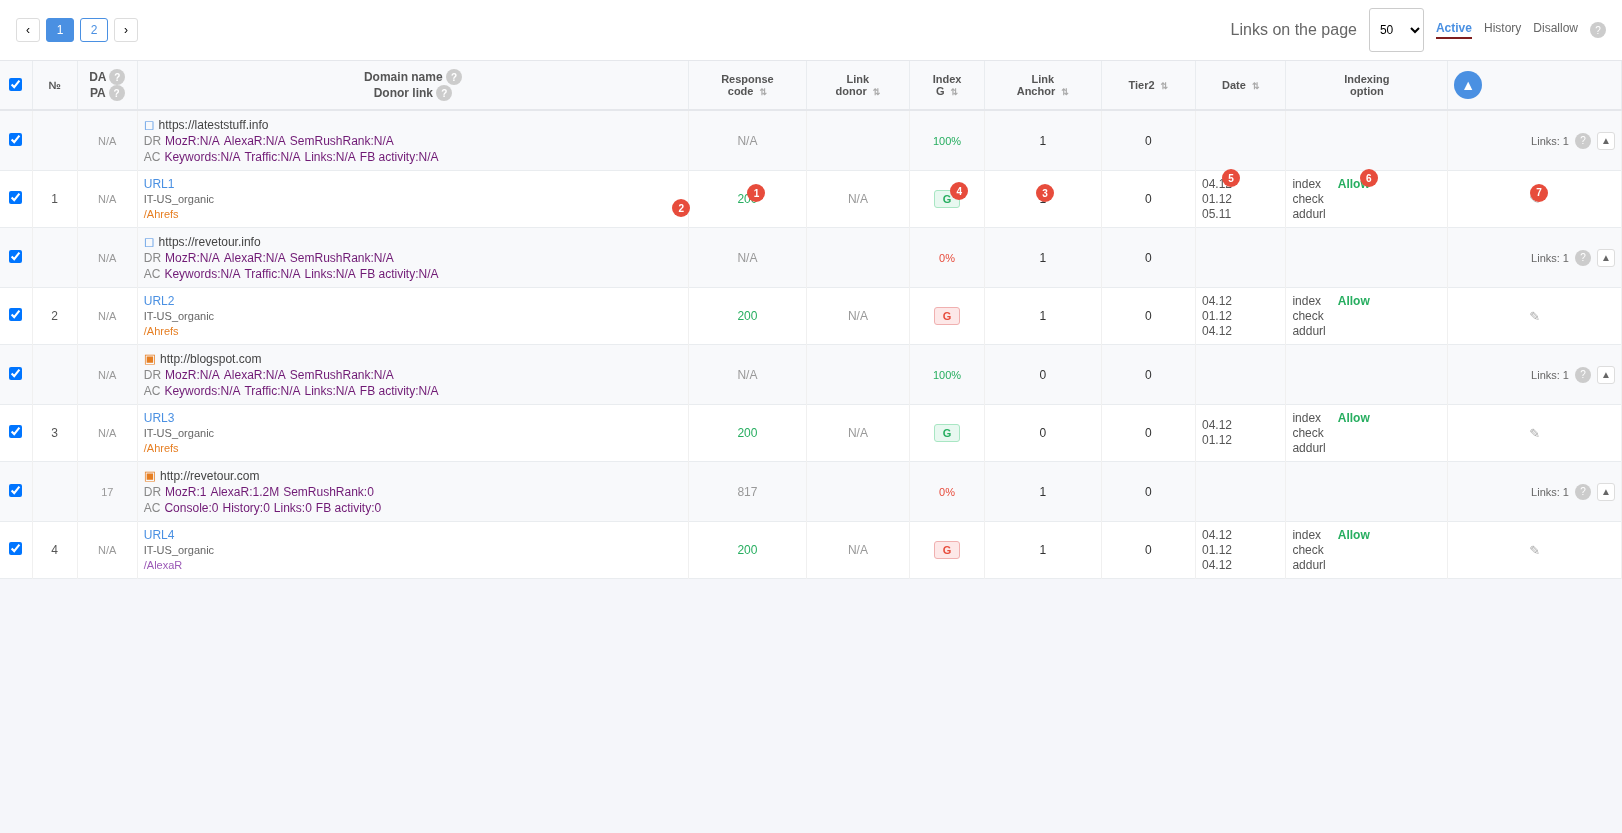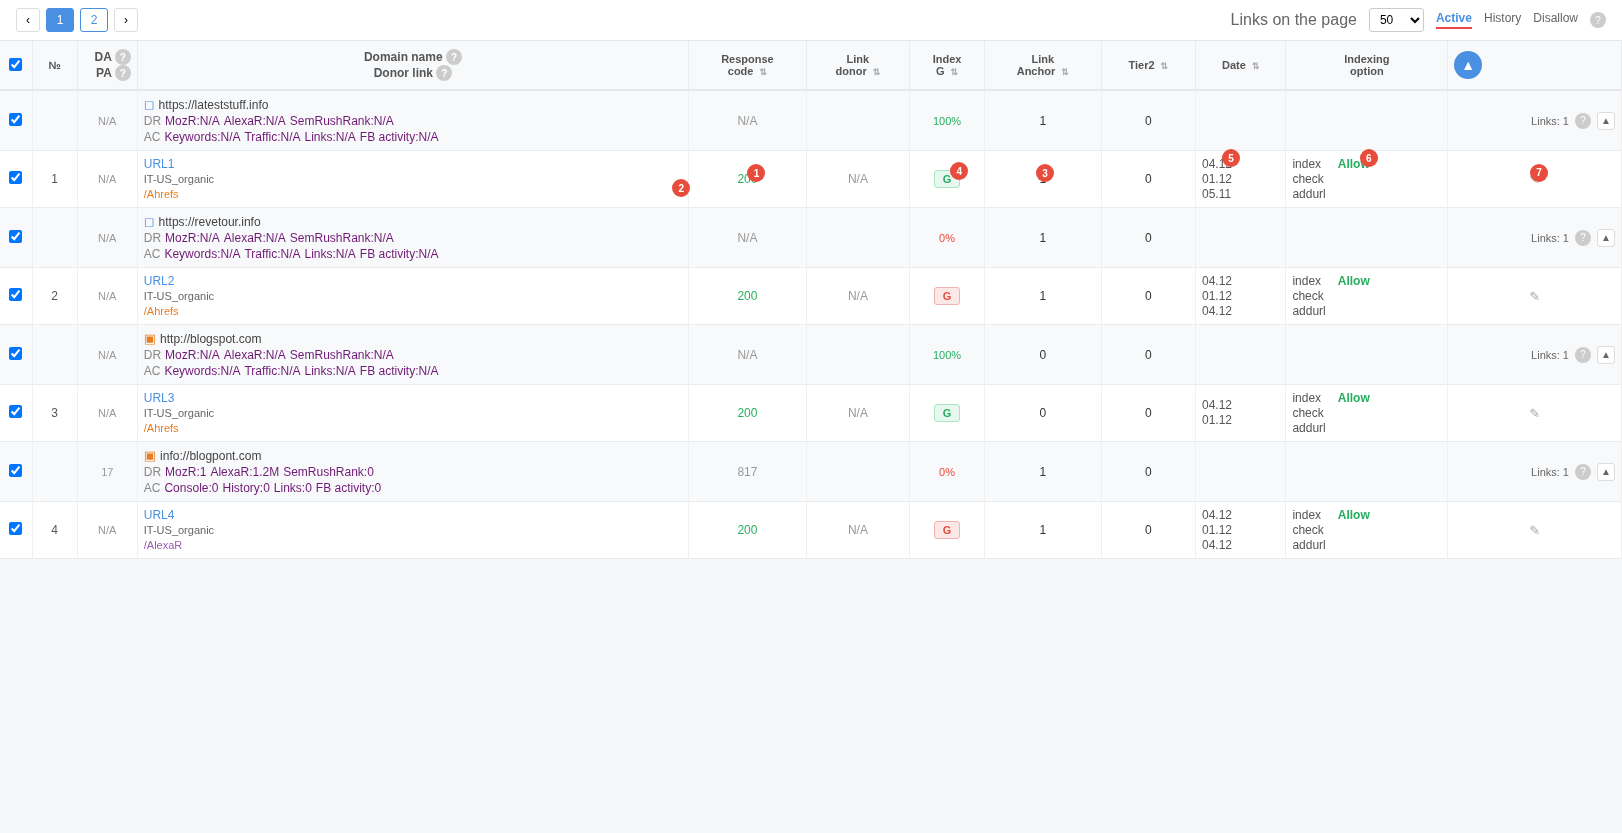--- a/index.html
+++ b/index.html
@@ -20,26 +20,26 @@
     }
     .page-num {
       width: 28px; height: 24px; border: 1px solid #4a90e2; background: #fff;
       text-align: center; line-height: 22px; border-radius: 3px; font-size: 12px; color: #4a90e2;
     }
     .page-num.active { background: #4a90e2; color: #fff; }
     
     .top-right { display: flex; align-items: center; gap: 12px; }
     .links-label { font-size: 16px; color: #666; }
     .links-select {
-      border: 1px solid #ccc; border-radius: 3px; padding: 3px 6px;
+      border: 1px solid #ccc; border-radius: 3px; padding: 13px 6px;
       background: #fff; cursor: pointer; font-size: 12px;
     }
     .tab-group { display: flex; gap: 12px; }
     .tab { font-size: 12px; cursor: pointer; color: #666; padding-bottom: 2px; }
-    .tab.active { color: #4a90e2; border-bottom: 2px solid #ef4444; font-weight: 600; }
+    .tab.active { color: #4a90e2; border-bottom: 2px solid #7f1d1d; font-weight: 600; }
     .help-icon {
       width: 16px; height: 16px; border-radius: 50%; background: #ccc;
       color: #fff; display: inline-flex; align-items: center; justify-content: center;
       font-size: 10px; cursor: pointer;
     }
 
     .table-container { width: 100%; overflow-x: auto; }
     table { width: 100%; border-collapse: collapse; background: #fff; }
     
     thead tr { background: #f8f9fb; border-bottom: 2px solid #e5e7eb; }
@@ -104,21 +104,21 @@
       width: 18px; height: 18px; border-radius: 50%; background: #e74c3c;
       color: #fff; font-size: 10px; font-weight: 700;
       position: absolute; top: -8px; right: -8px;
     }
     .badge-wrap { position: relative; display: inline-block; }
     
     .edit-icon { color: #aaa; cursor: pointer; font-size: 13px; }
     
     .th-domain { min-width: 260px; text-align: left; }
     
-    .da-header { display: flex; flex-direction: column; align-items: flex-end; gap: 0; }
+    .da-header { display: flex; flex-direction: column; align-items: center; gap: 0; }
     .da-header span { line-height: 1.3; }
   </style>
 </head>
 <body>
 
 <div class="top-bar">
   <div class="pagination-controls">
     <button class="page-nav-btn">‹</button>
     <div class="page-num active">1</div>
     <div class="page-num">2</div>
@@ -453,21 +453,21 @@
         <tr class="domain-row">
           <td class="checkbox-cell"><input type="checkbox" checked="" style=""></td>
           <td></td>
           <td class="da-pa-cell center">
             <div class="na">17</div>
           </td>
           <td>
             <div class="domain-info">
     <div class="domain-url">
                 <span style="color:#e67e22; font-size:13px;">▣</span>
-                <a class="link-blue">info://blogpont.com</a>
+                <a class="link-blue">http://revetour.com</a>
               </div>
     <div class="dr-ac-row">
                 <span class="dr-label">DR</span>
                 <a class="link-blue">MozR:1</a>
                 <a class="link-blue">AlexaR:1.2M</a>
                 <a class="link-blue">SemRushRank:0</a>
               </div>
     <div class="dr-ac-row">
                 <span class="dr-label">AC</span>
                 <a class="link-blue">Console:0</a>

